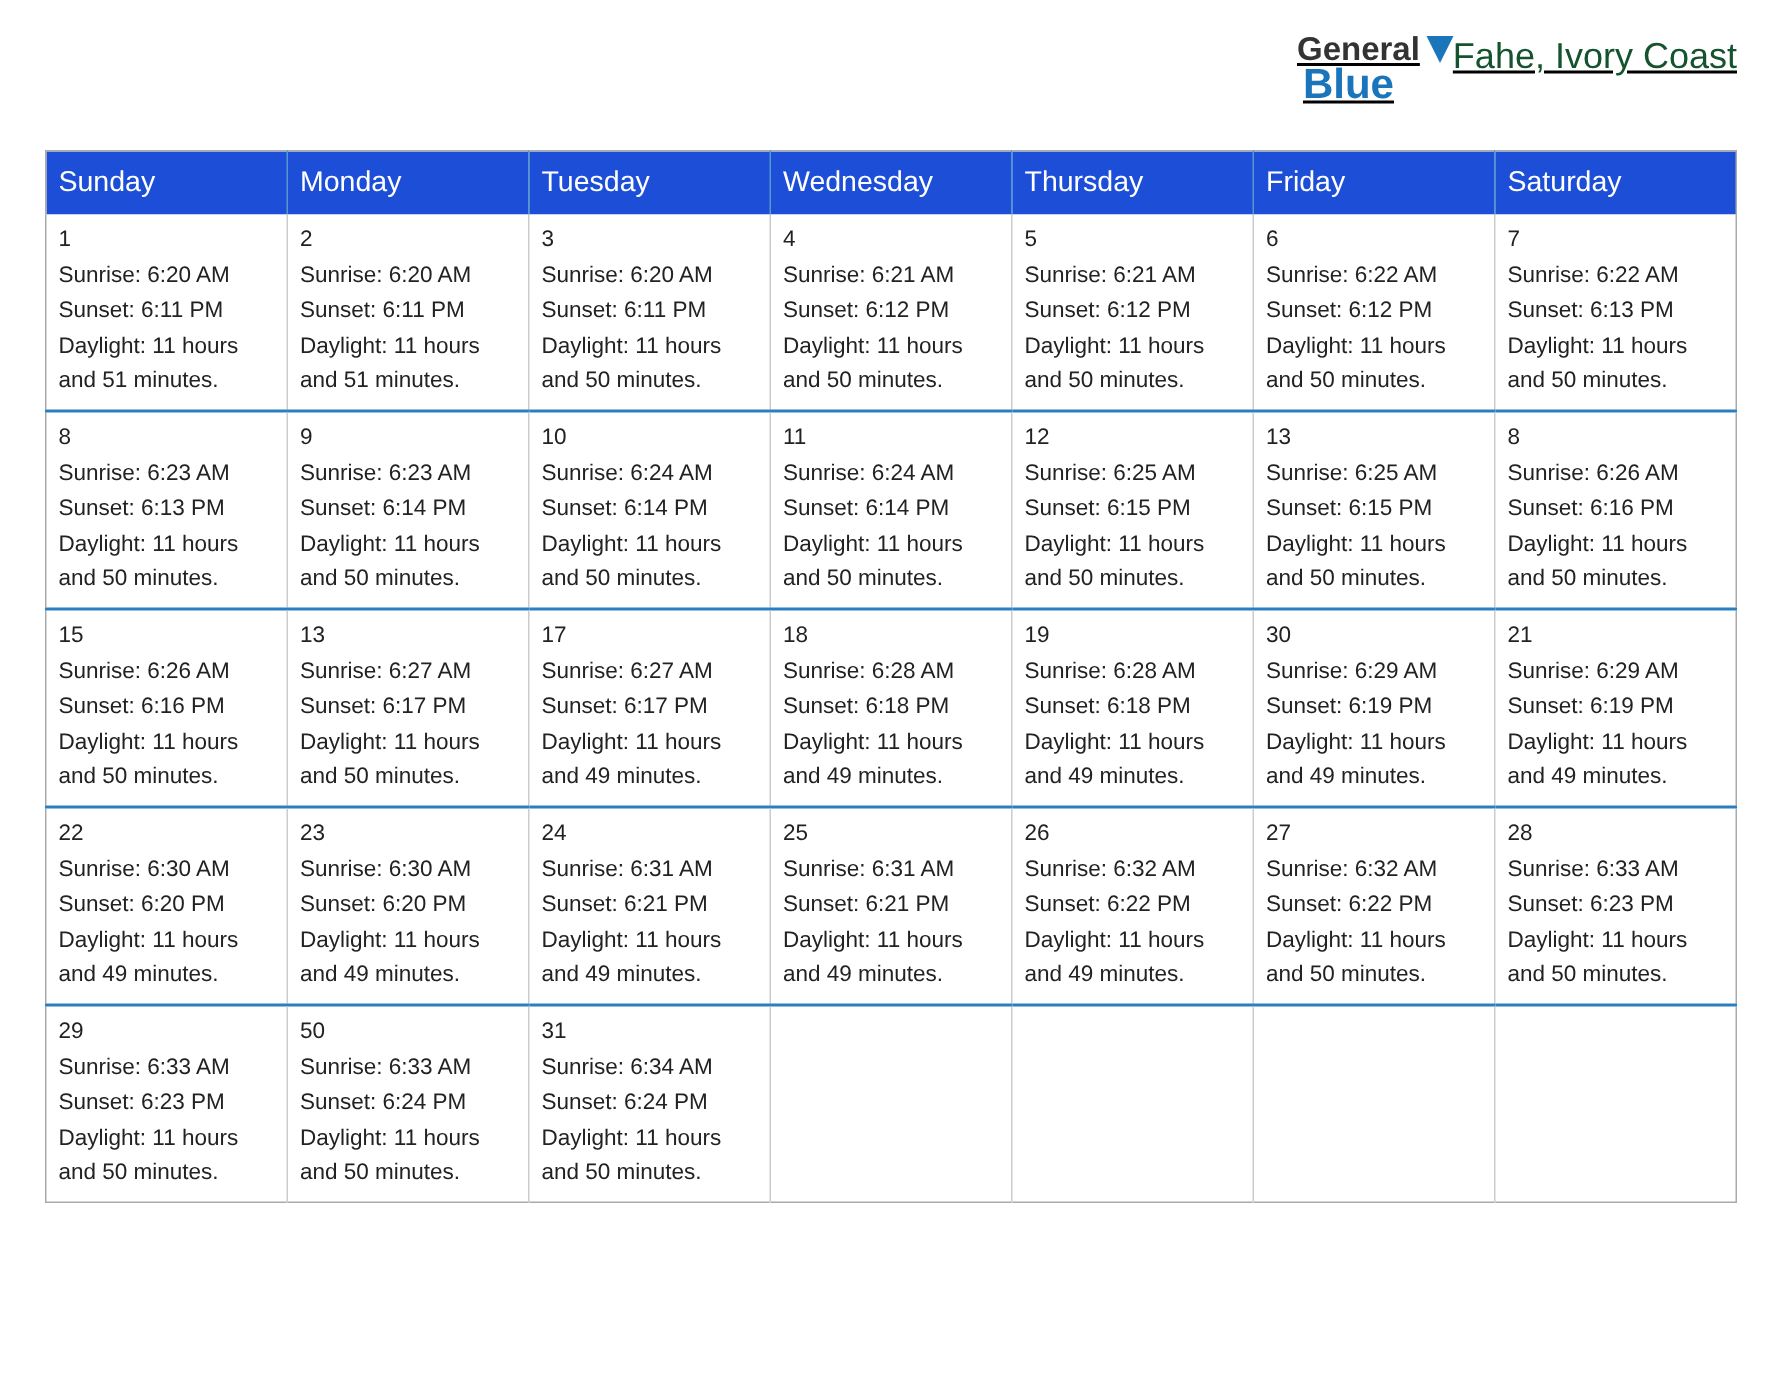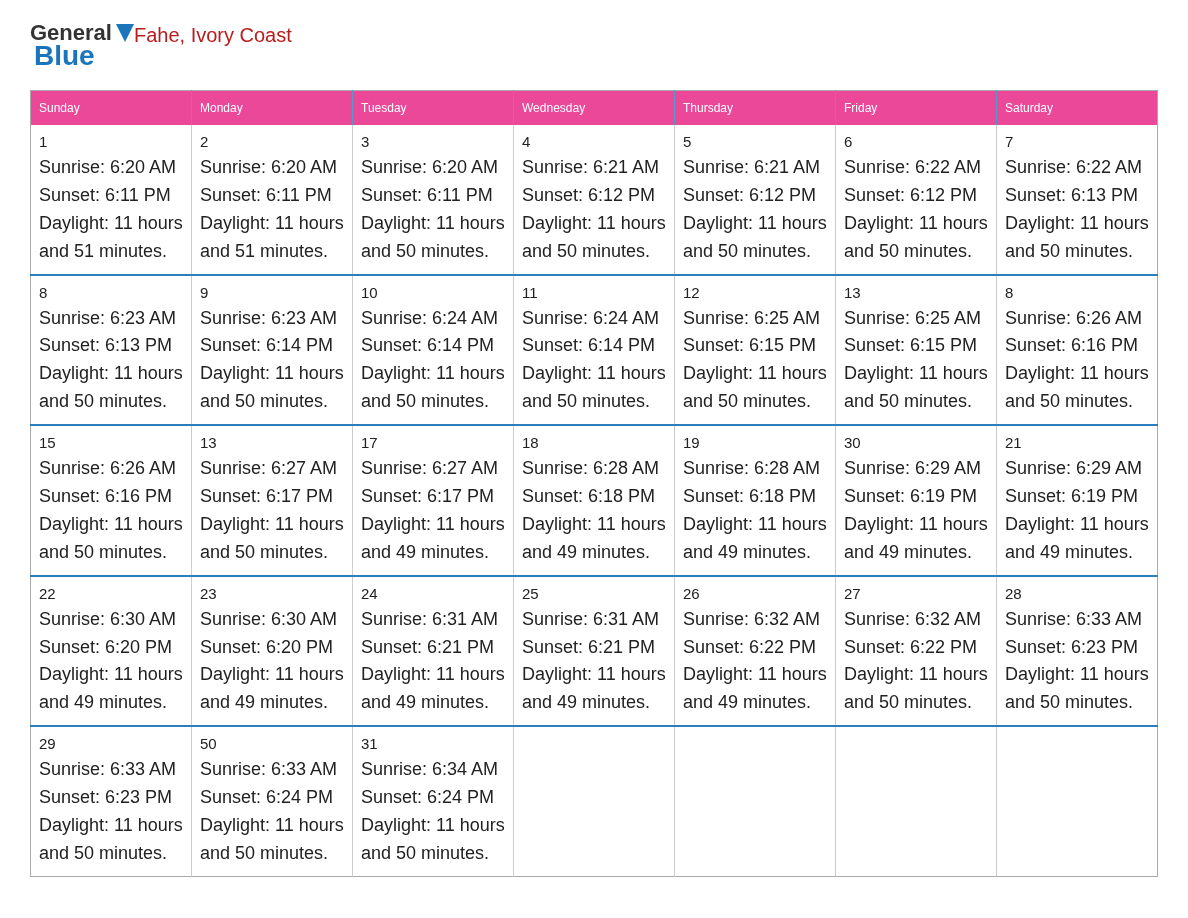--- a/index.html
+++ b/index.html
@@ -5,23 +5,24 @@
     * { box-sizing: border-box; margin: 0; padding: 0; }
     body {
       background: #ffffff;
       font-family: Arial, Helvetica, sans-serif;
       padding: 20px 30px;
       width: 1188px;
       min-height: 918px;
     }
     .header {
       display: flex;
-      justify-content: flex-start;
+      justify-content: flex-end;
       align-items: flex-start;
-      margin-bottom: 18px;
+      margin-bottom: 28px;
+      text-decoration: underline;
     }
     .logo {
       display: flex;
       align-items: center;
       gap: 4px;
     }
     .logo-text-general {
       font-size: 22px;
       font-weight: bold;
       color: #333;
@@ -34,35 +35,35 @@
     .title-section {
       text-align: right;
     }
     .month-title {
       font-size: 48px;
       font-weight: normal;
       color: #1a1a1a;
       line-height: 1.1;
     }
     .location {
-      font-size: 20px;
-      color: #b91c1c;
+      font-size: 24px;
+      color: #14532d;
       margin-top: 4px;
     }
     .calendar {
       width: 100%;
       border-collapse: collapse;
       border: 1px solid #aaa;
     }
     .calendar thead tr th {
-      background-color: #ec4899;
+      background-color: #1d4ed8;
       color: #ffffff;
       padding: 10px 8px;
       text-align: left;
-      font-size: 12px;
+      font-size: 19px;
       font-weight: normal;
       border-right: 1px solid #5599cc;
     }
     .calendar thead tr th:last-child {
       border-right: none;
     }
     .calendar tbody tr td {
       vertical-align: top;
       padding: 8px;
       border-right: 1px solid #ccc;
@@ -78,21 +79,21 @@
     .calendar tbody tr:last-child td {
       border-bottom: none;
     }
     .day-number {
       font-size: 15px;
       font-weight: normal;
       display: block;
       margin-bottom: 4px;
     }
     .day-info {
-      font-size: 18px;
+      font-size: 15px;
       line-height: 1.55;
       color: #222;
     }
     .empty-cell {
       background: #fff;
     }
   </style>
 </head>
 <body>
 

